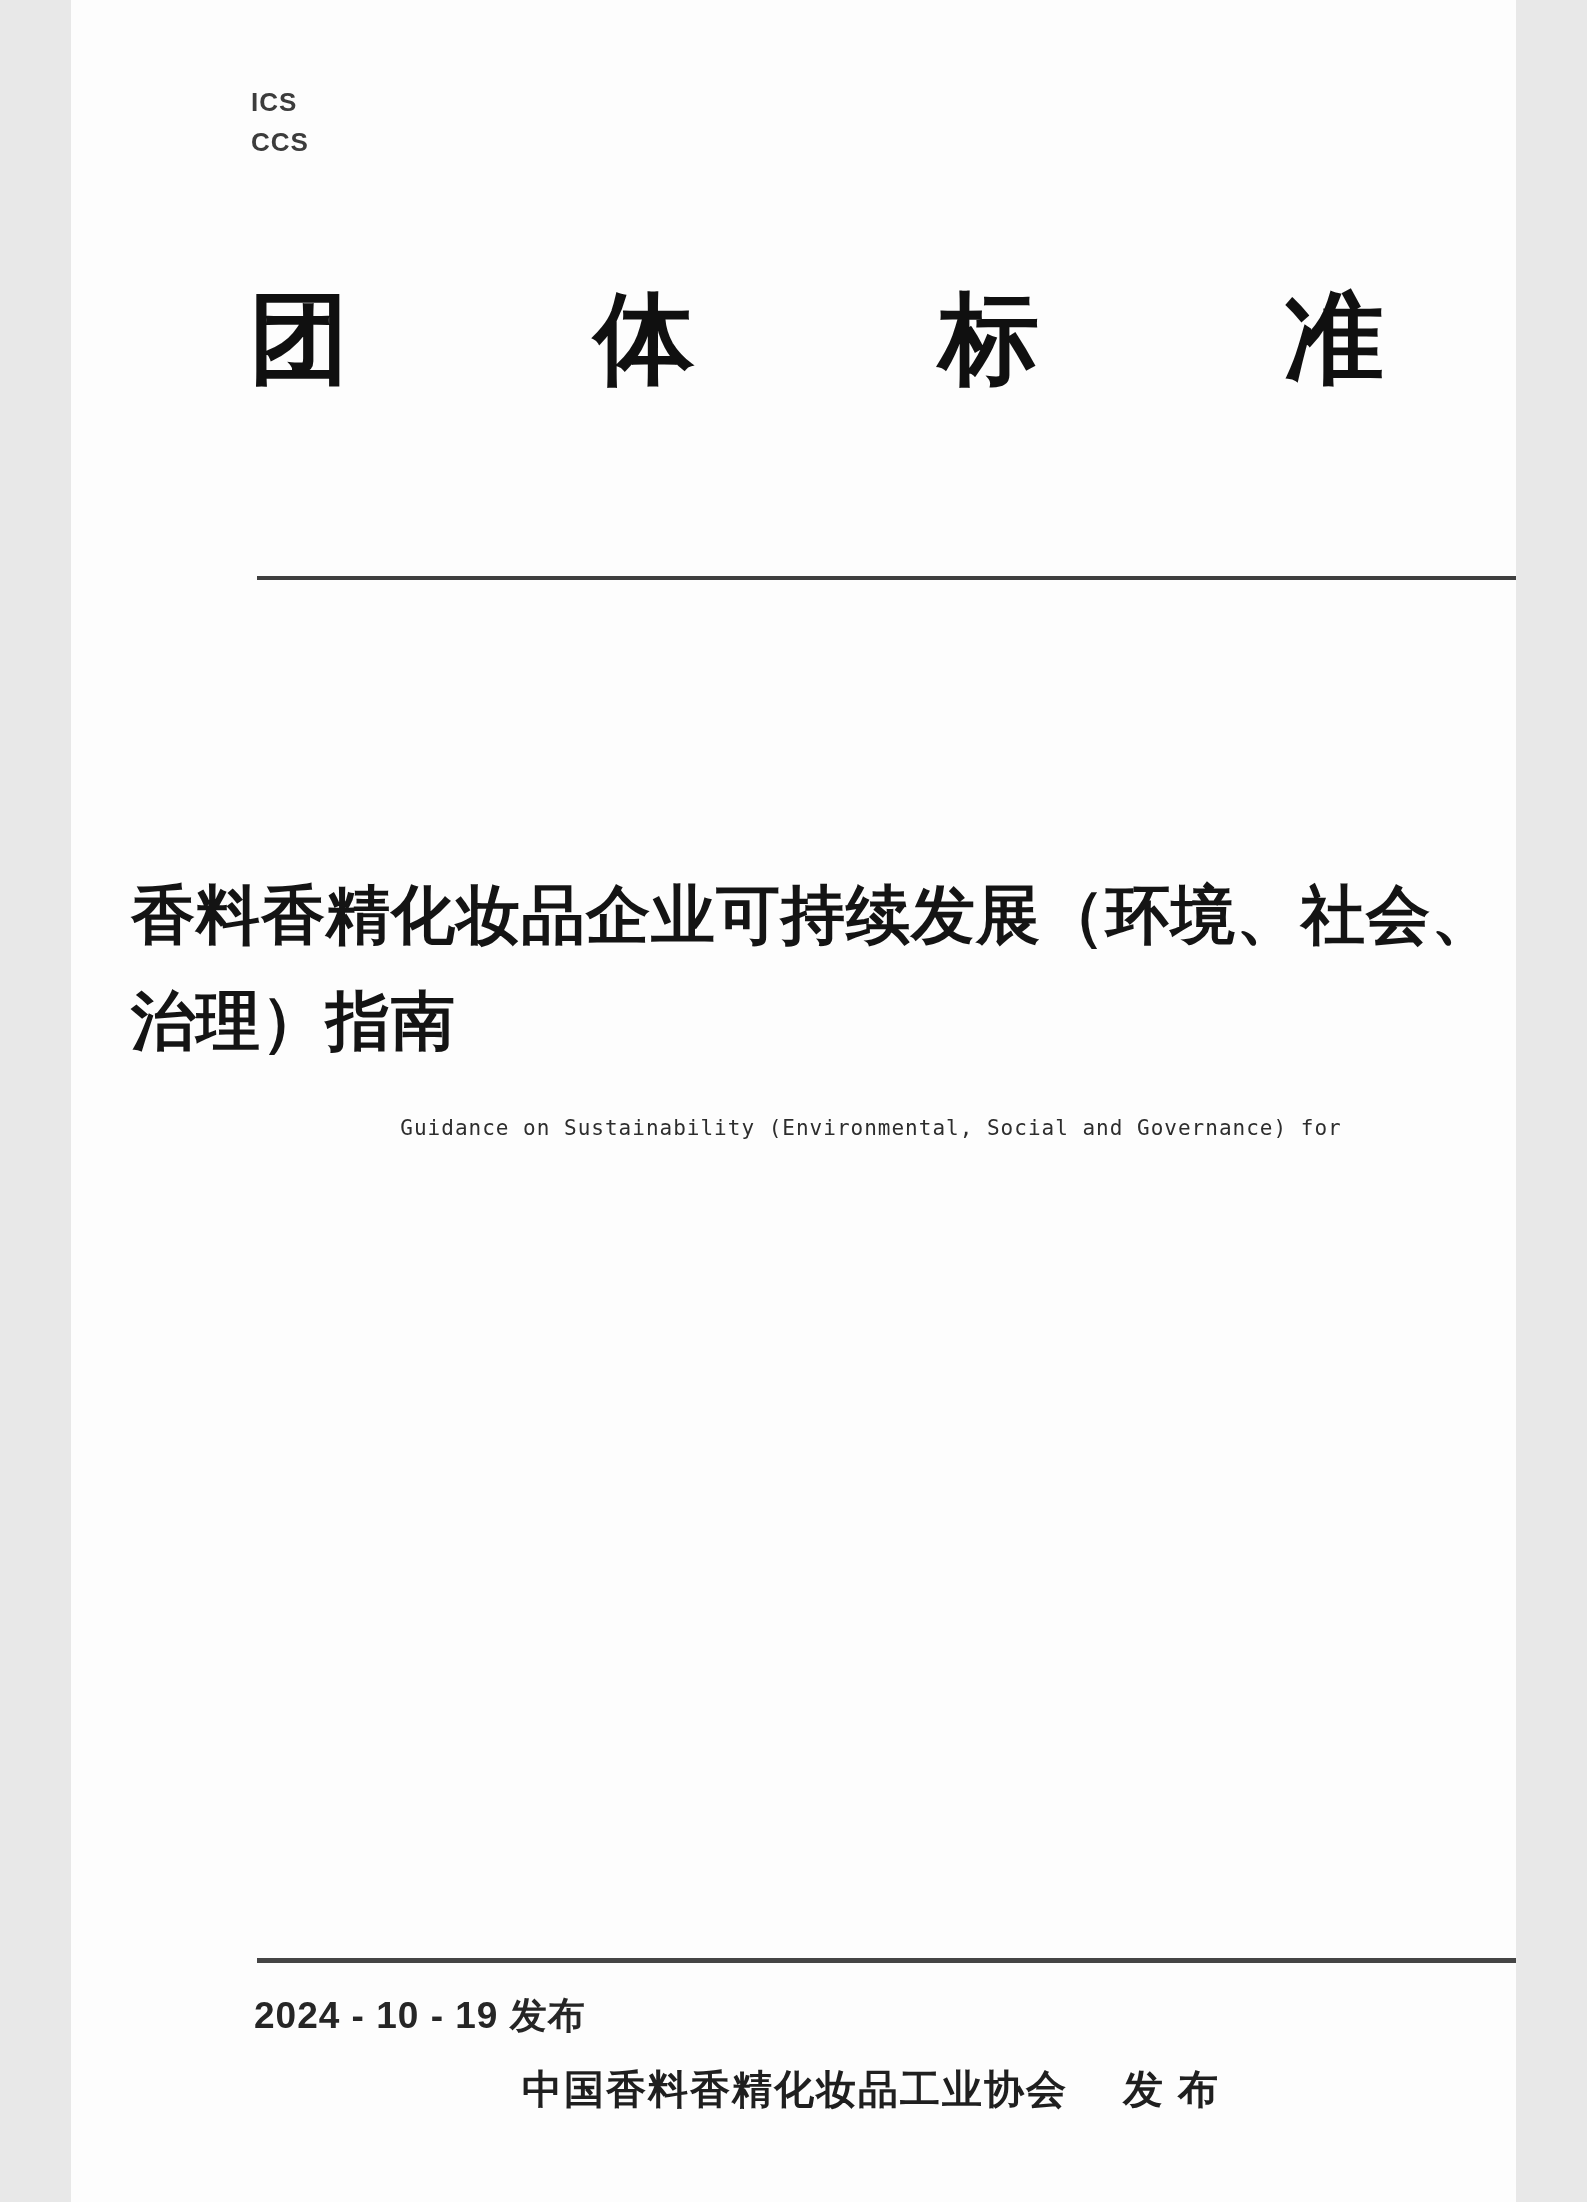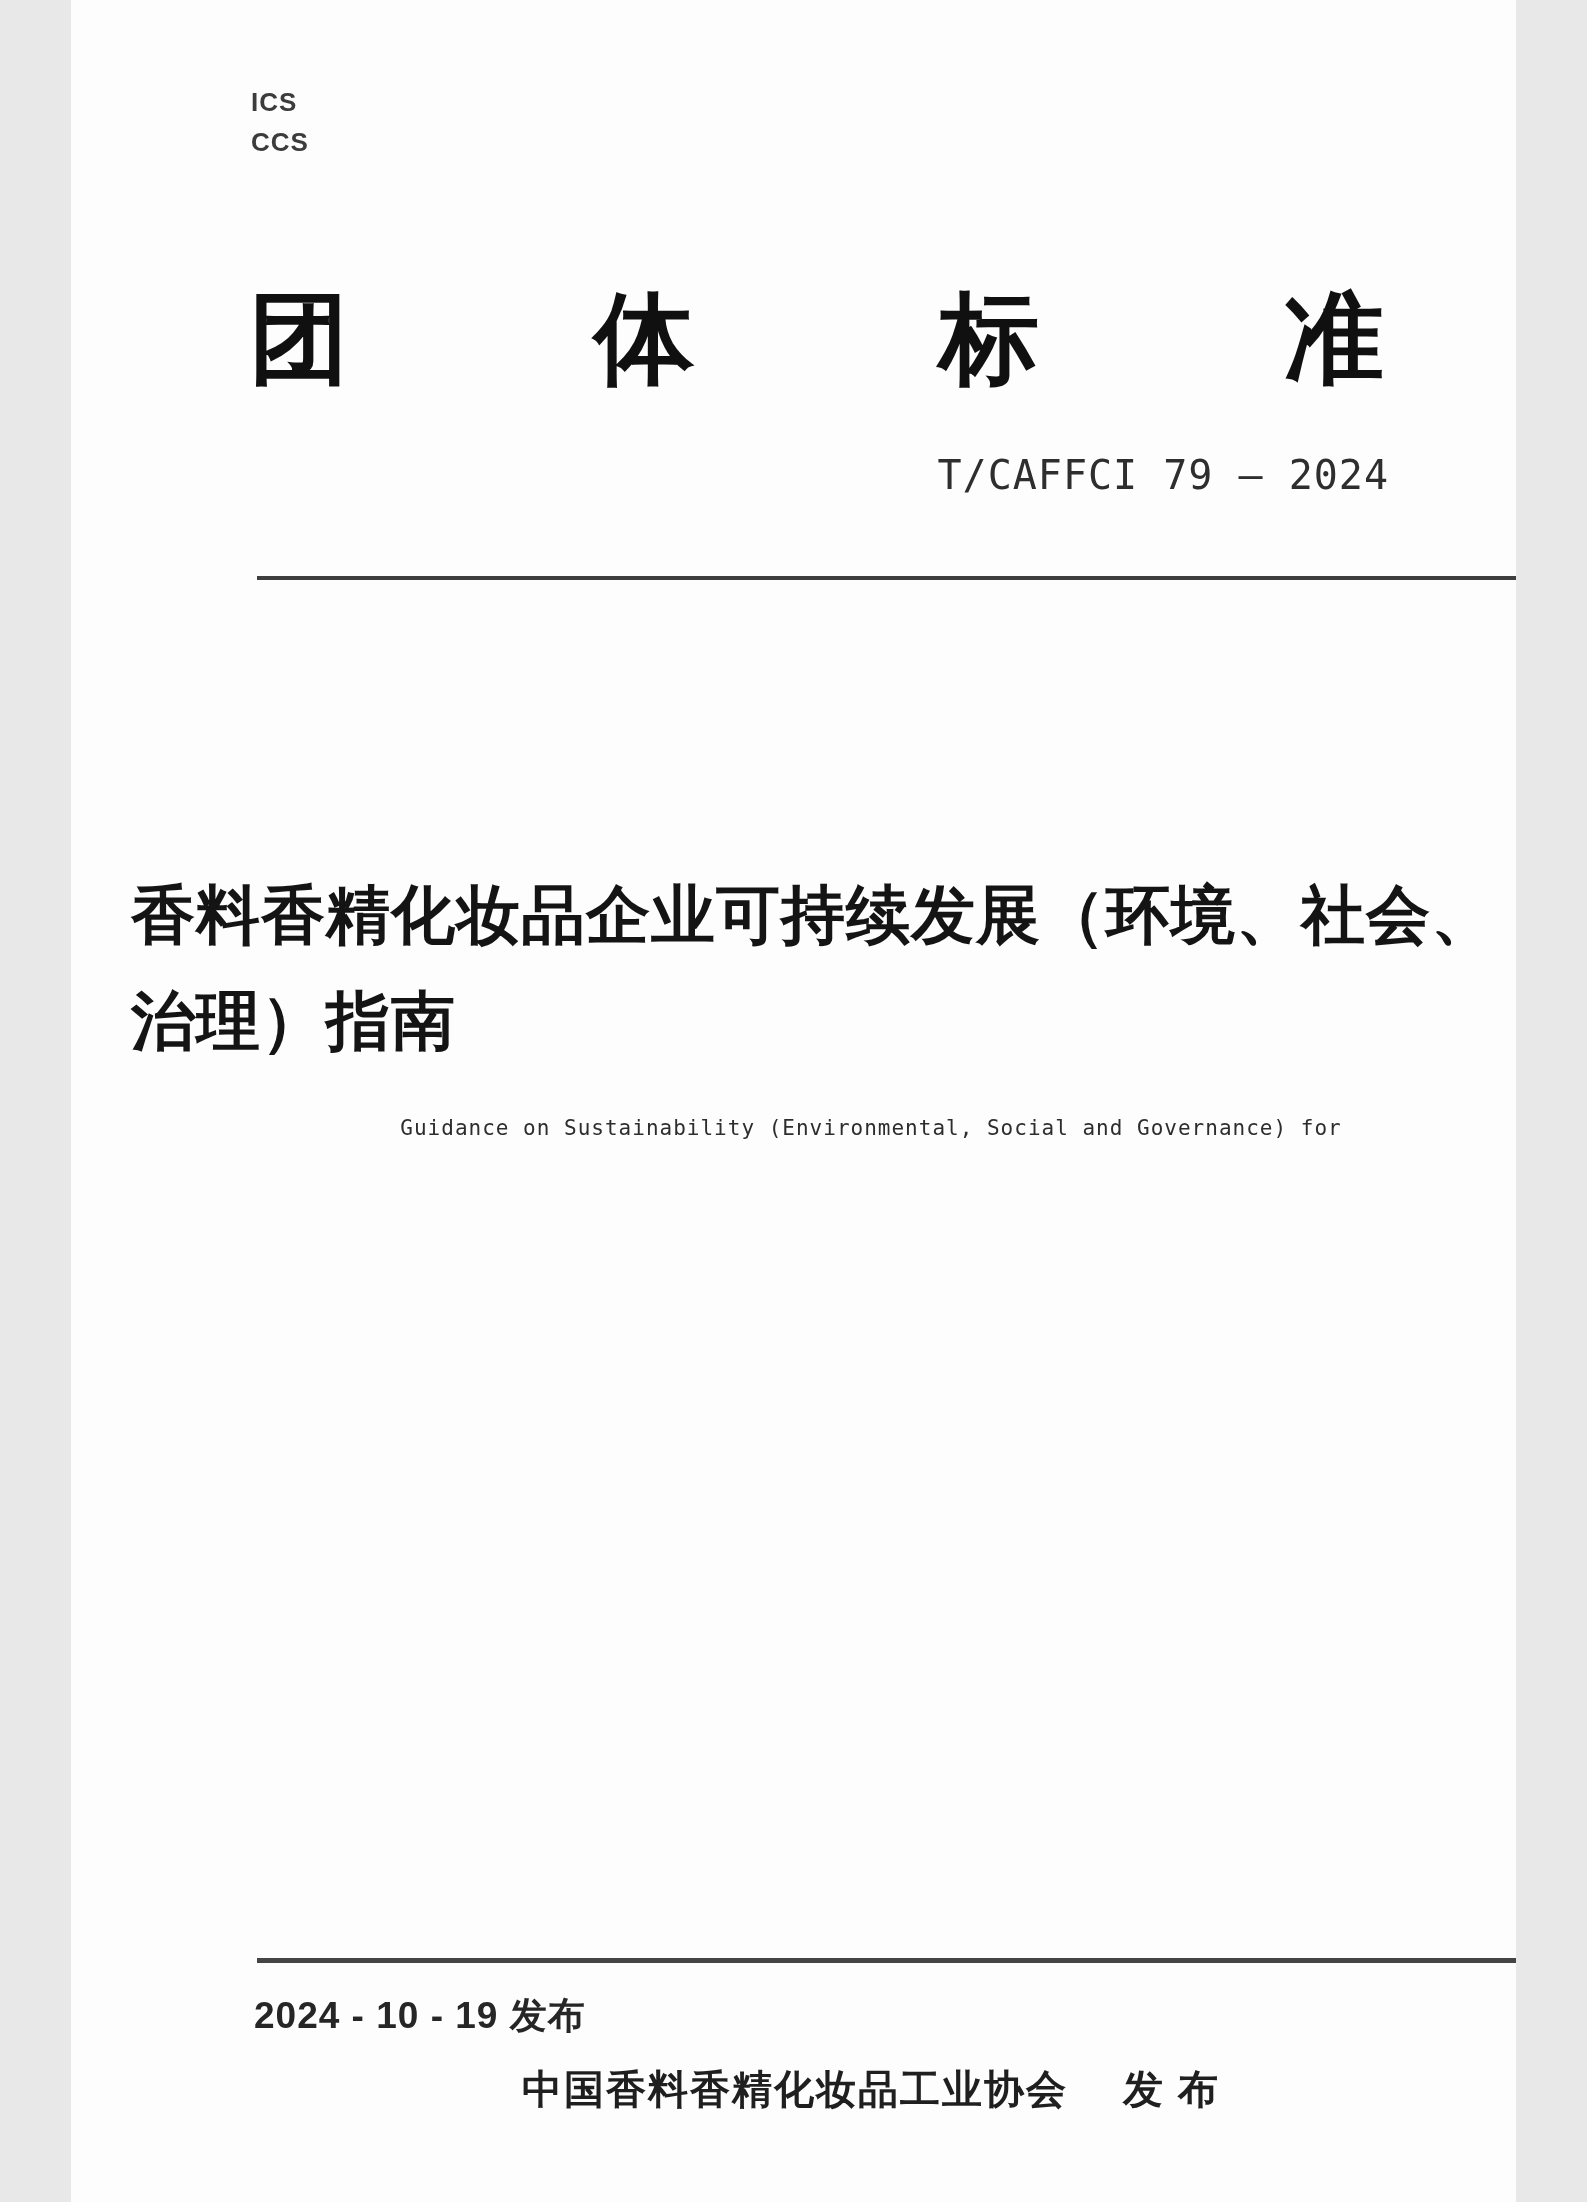--- a/index.html
+++ b/index.html
@@ -132,21 +132,20 @@
     <div>CCS</div>
   </div>
 
   <div class="masthead">
     <span>团</span>
     <span>体</span>
     <span>标</span>
     <span>准</span>
   </div>
 
-  <div class="std-number">T/CAFFCI 79 — 2024</div>
 
   <div class="rule-top"></div>
 
   <div class="title-block">
     <div>香料香精化妆品企业可持续发展（环境、社会、</div>
     <div>治理）指南</div>
   </div>
 
   <div class="subtitle-block">
     <div>Guidance on Sustainability (Environmental, Social and Governance) for</div>

